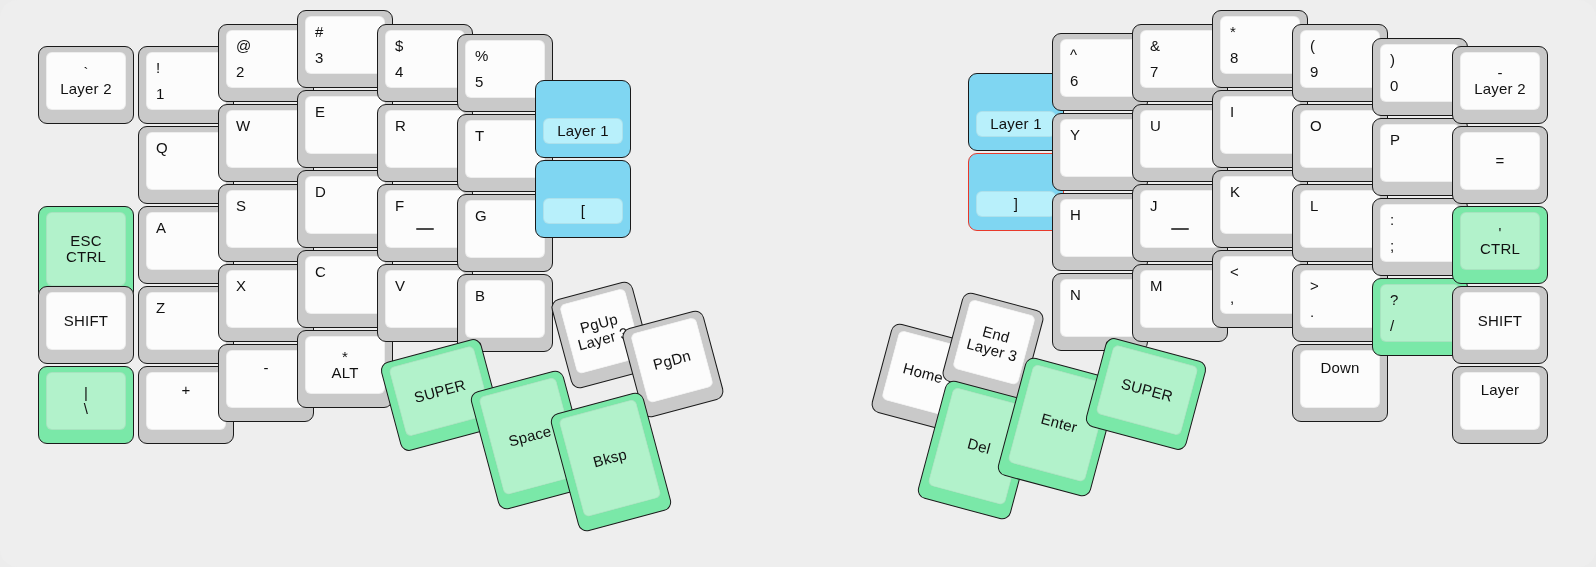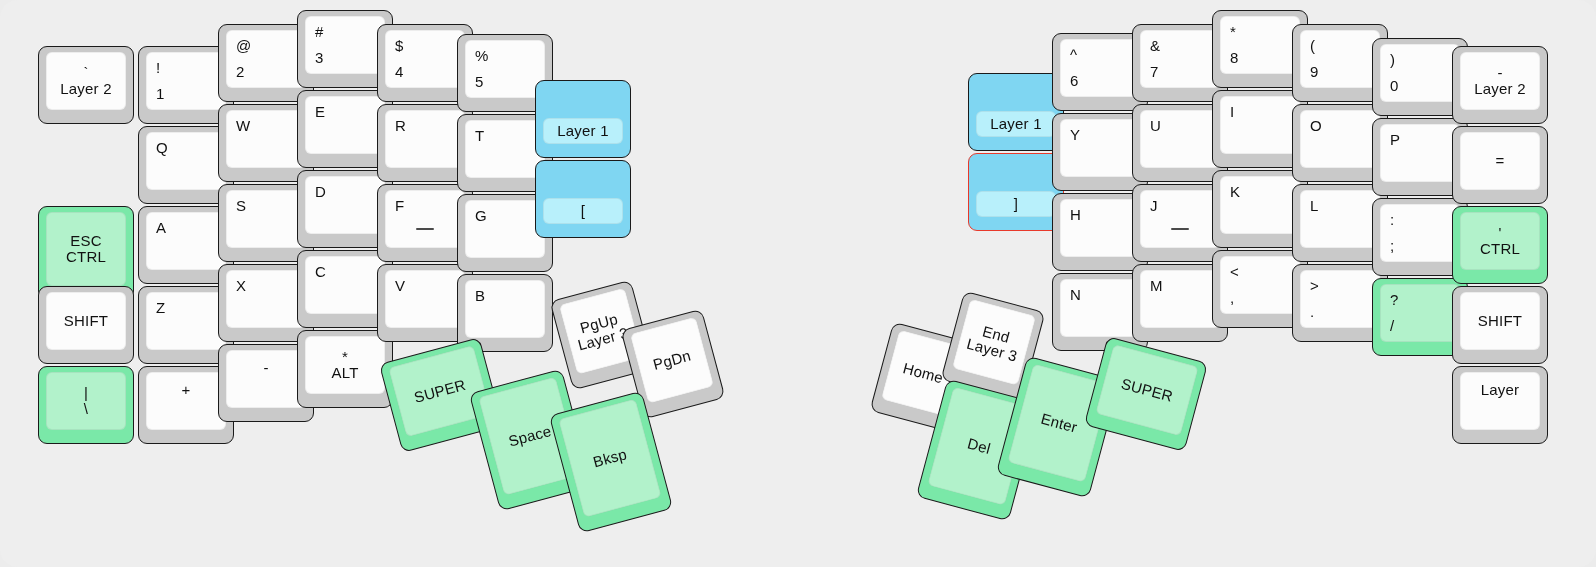--- a/index.html
+++ b/index.html
@@ -312,20 +312,25 @@
         <div class="cap">
           <div class="lbl tl">L</div>
         </div>
       </div>
       <div class="key" style="left: 1292px; top: 264px; width: 96px; height: 78px;">
         <div class="cap">
           <div class="lbl tl">&gt;</div>
           <div class="lbl bl">.</div>
         </div>
       </div>
+      <div class="key" style="left: 1292px; top: 344px; width: 96px; height: 78px;">
+        <div class="cap">
+          <div class="lbl top">Down</div>
+        </div>
+      </div>
       <div class="key" style="left: 1372px; top: 38px; width: 96px; height: 78px;">
         <div class="cap">
           <div class="lbl tl">)</div>
           <div class="lbl bl">0</div>
         </div>
       </div>
       <div class="key" style="left: 1372px; top: 118px; width: 96px; height: 78px;">
         <div class="cap">
           <div class="lbl tl">P</div>
         </div>

